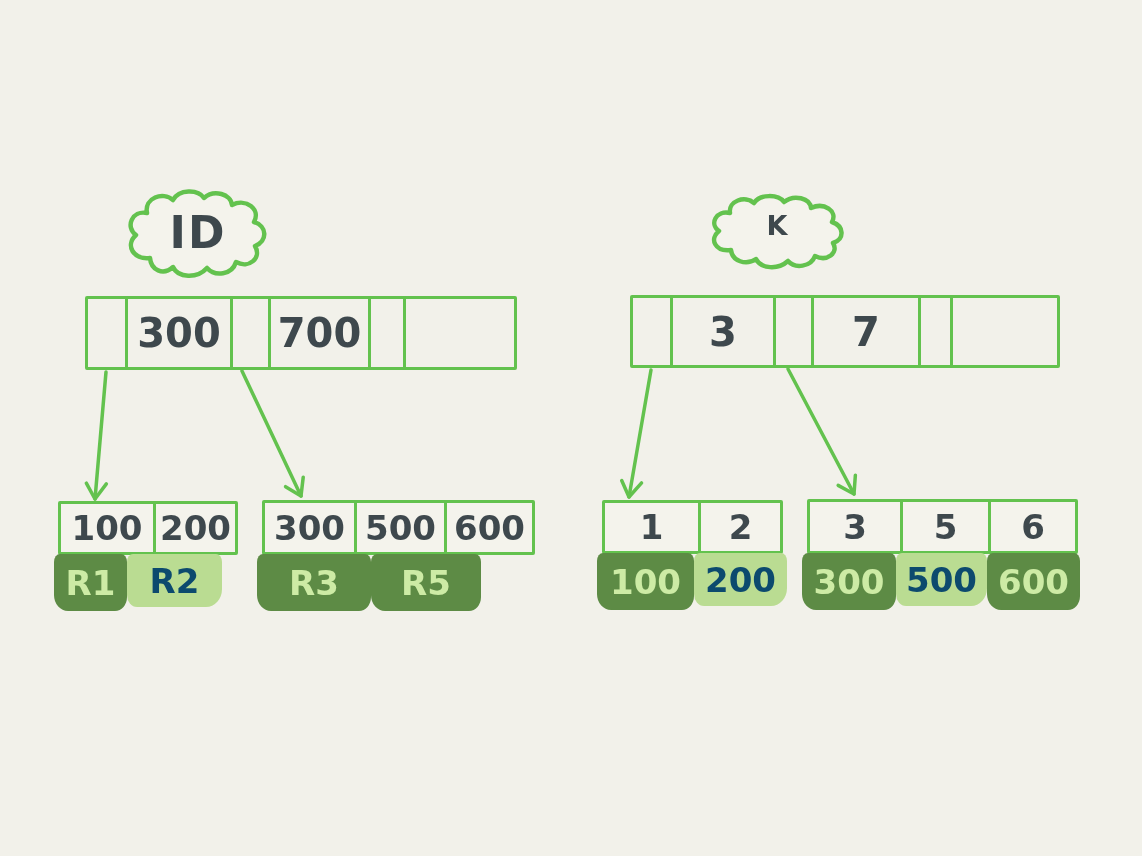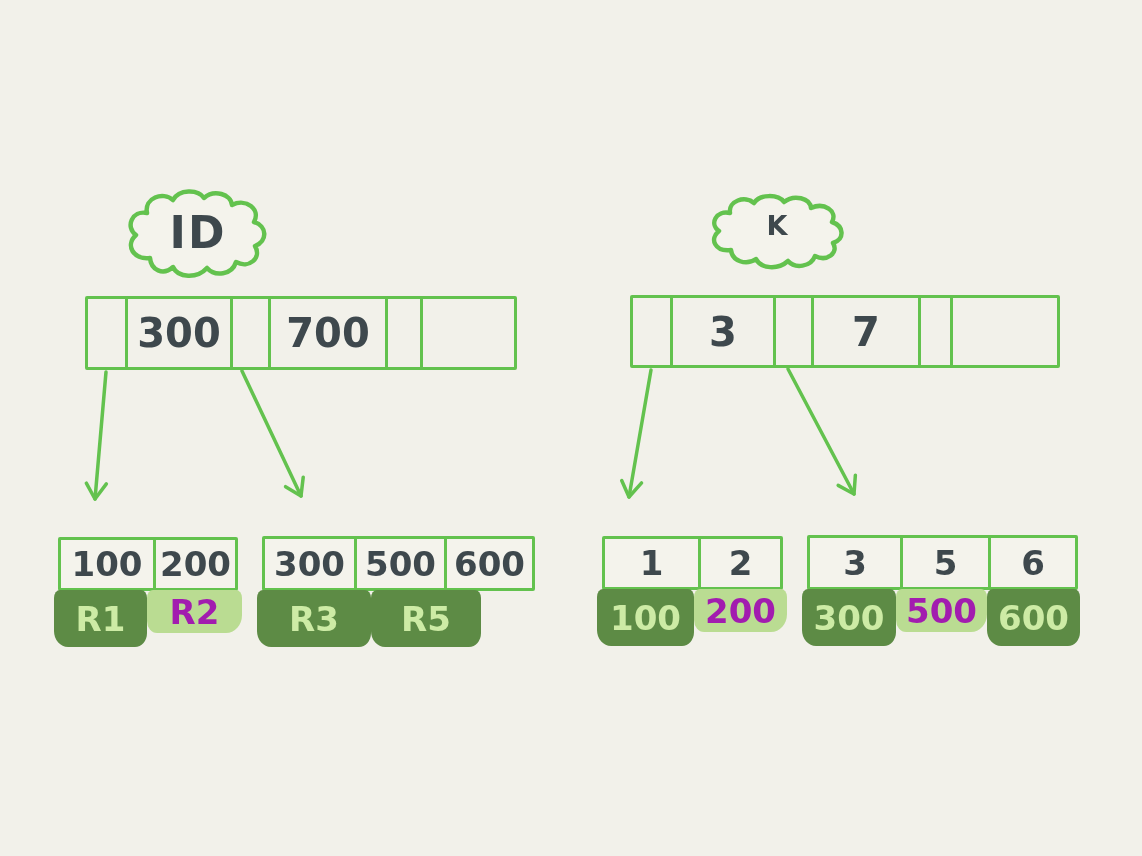--- a/index.html
+++ b/index.html
@@ -42,21 +42,20 @@
     display: flex;
     align-items: center;
     justify-content: center;
     color: #3e484d;
     font-size: 40px;
     font-weight: 600;
   }
   .root-cell:first-child { border-left: none; }
   .leaf {
     position: absolute;
-    margin-top: 36px;
   }
   .leaf-header {
     display: flex;
     border: 3px solid #63c24e;
     border-radius: 2px;
     box-sizing: border-box;
     background: #f4f3ec;
   }
   .leaf-key {
     box-sizing: border-box;
@@ -83,22 +82,22 @@
     font-weight: 700;
   }
   .record-cell.dark {
     background: #5d8b45;
     color: #cdeba5;
     height: 57px;
     border-radius: 6px 6px 12px 14px / 8px 8px 14px 16px;
   }
   .record-cell.light {
     background: #badc92;
-    color: #a21caf;
-    height: 43px;
+    color: #0c4a6e;
+    height: 53px;
     border-radius: 6px 6px 16px 10px / 8px 8px 18px 12px;
   }
   .arrow-layer {
     position: absolute;
     left: 0; top: 0;
     pointer-events: none;
   }
 </style>
 </head>
 <body>
@@ -120,32 +119,32 @@
                C 112,89 95,91 87,82
                C 77,93 58,92 53,81
                C 43,90 31,84 30,72 Z" fill="#f4f3ec" stroke="#63c24e" stroke-width="4.5" stroke-linejoin="round" stroke-linecap="round"></path>
     </svg>
     <div class="cloud-label" style="left:128px; top:207px; width:140px; font-size:44px;">ID</div>
 
     <div class="root-node" style="left:85px; top:296px; width:432px; height:74px;">
       <div class="root-cell" style="width:37px;"></div>
       <div class="root-cell" style="width:105px;">300</div>
       <div class="root-cell" style="width:38px;"></div>
-      <div class="root-cell" style="width:117px;">700</div>
+      <div class="root-cell" style="width:100px;">700</div>
       <div class="root-cell" style="width:35px;"></div>
       <div class="root-cell" style="flex:1;"></div>
     </div>
 
     <div class="leaf" style="left:58px; top:501px; width:180px;">
       <div class="leaf-header" style="height:54px;">
         <div class="leaf-key" style="width:92px;">100</div>
         <div class="leaf-key" style="flex:1;">200</div>
       </div>
       <div class="record-row" style="left:-4px; top:53px;">
-        <div class="record-cell dark" style="width:93px;">R1</div>
+        <div class="record-cell dark" style="width:73px;">R1</div>
         <div class="record-cell light" style="width:95px;">R2</div>
       </div>
     </div>
 
     <div class="leaf" style="left:262px; top:500px; width:273px;">
       <div class="leaf-header" style="height:55px;">
         <div class="leaf-key" style="width:89px;">300</div>
         <div class="leaf-key" style="width:90px;">500</div>
         <div class="leaf-key" style="flex:1;">600</div>
       </div>

